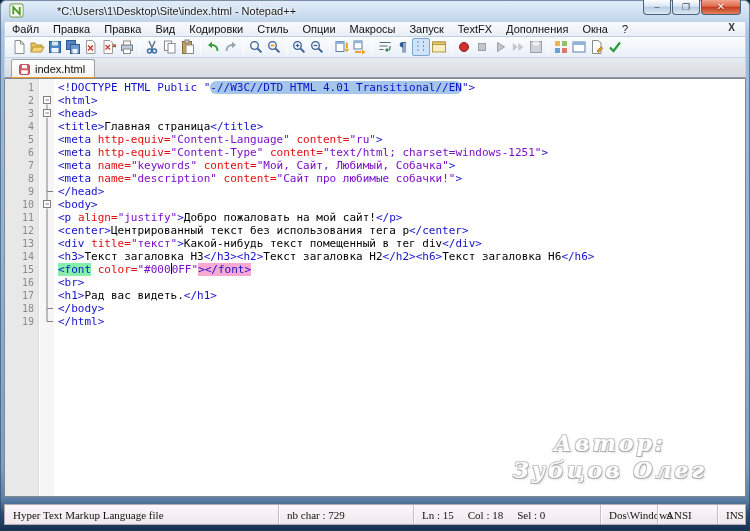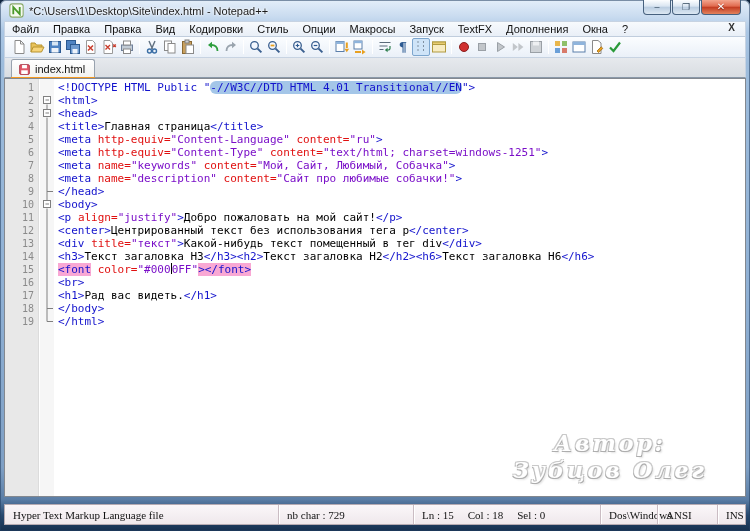--- a/index.html
+++ b/index.html
@@ -14,21 +14,21 @@
     border-radius: 6px 6px 0 0;
     background: linear-gradient(180deg,
       #e4eef9 0%, #cadcf0 3%, #aac6e4 6%, #9dbcdc 12%,
       #8fb0d4 55%, #7e9fc4 88%, #5b7ea6 94%, #27496f 97%, #16304f 100%);
     box-shadow: inset 0 0 0 1px rgba(35,62,96,.55);
   }
 
   
   .titlebar { height: 21px; display: flex; align-items: center; padding-left: 5px; flex: none; }
   .app-icon { width: 15px; height: 15px; margin-right: 5px; flex: none; }
-  .title-text { font-size: 11px; color: #1b1b1b; text-shadow: 0 0 3px #fff, 0 0 3px #fff; white-space: nowrap; }
+  .title-text { font-size: 11px; color: #1b1b1b; text-shadow: 0 0 3px #fff, 0 0 3px #fff; white-space: nowrap; margin-left: 28px; }
   .win-buttons { position: absolute; top: 0; right: 9px; display: flex; }
   .win-btn {
     height: 15px; width: 28px; display: inline-flex; align-items: center; justify-content: center;
     border: 1px solid #47617e; border-top: none; border-radius: 0 0 4px 4px;
     background: linear-gradient(180deg, #fdfeff, #d9e5f1 45%, #b9cce0 50%, #dce8f3);
     color: #33495e; font-size: 9px; line-height: 1; margin-left: 1px; cursor: default;
   }
   .win-btn.close {
     width: 40px; color: #fff;
     background: linear-gradient(180deg, #f3a58e, #e06a4e 45%, #c23a20 50%, #e2825c);
@@ -76,21 +76,21 @@
   .ln { width: 35px; flex: none; text-align: right; padding-right: 6px; color: #8a8a8a; font-size: 10px; }
   .fold { width: 14px; flex: none; }
   .code { padding-left: 4px; }
 
   .sd  { color: #1212cc; }
   .sdh { color: #1212cc; background: #a4c6e8; border-radius: 6px; }
   .st  { color: #1212cc; }
   .sa  { color: #e01010; margin-top: 14px; }
   .ss  { color: #7a0fc8; }
   .sx  { color: #000; }
-  .sho { color: #1212cc; background: #f9a8d4; }
+  .sho { color: #1212cc; background: #86efac; }
   .shc { color: #1212cc; background: #f9a8d4; }
   .caret { display: inline-block; width: 1px; height: 11px; background: #000; vertical-align: -1px; }
 
   
   .watermark { position: absolute; right: 38px; bottom: 12px; z-index: 2; text-align: center;
     font-family: "DejaVu Serif", serif; font-style: italic; font-weight: bold;
     font-size: 22px; line-height: 27px; letter-spacing: 3px; color: #ffffff;
     text-shadow: -1px -1px 0 #c9c9c9, 1px -1px 0 #c9c9c9, -1px 1px 0 #aeaeae,
                   1px 1px 0 #aeaeae, 2px 2px 2px #e2e2e2; }
 

